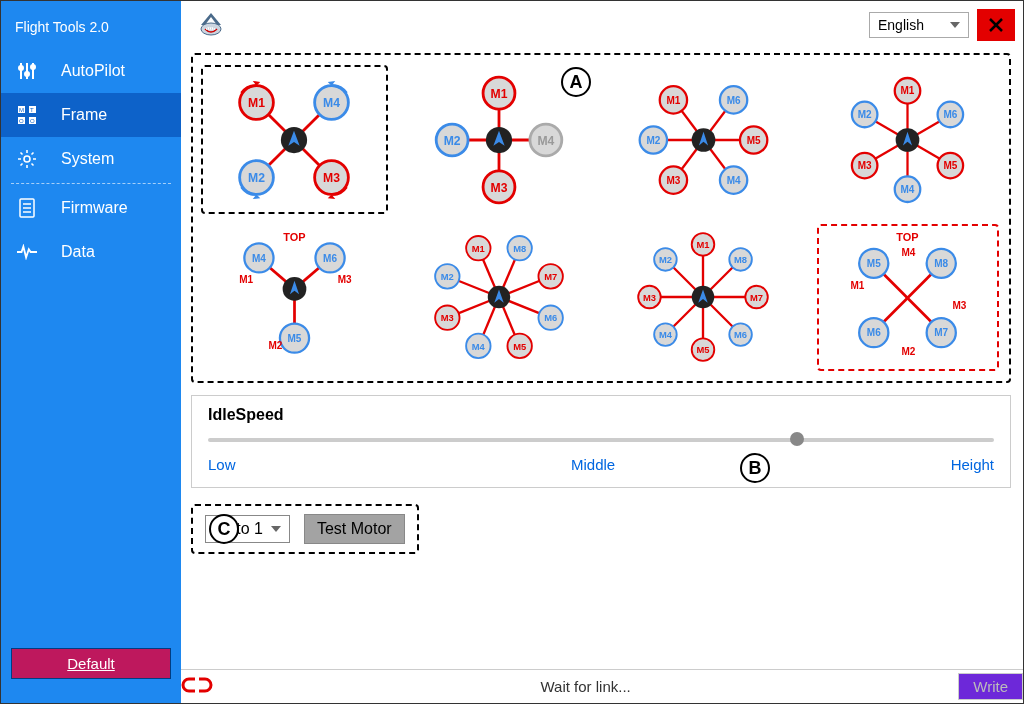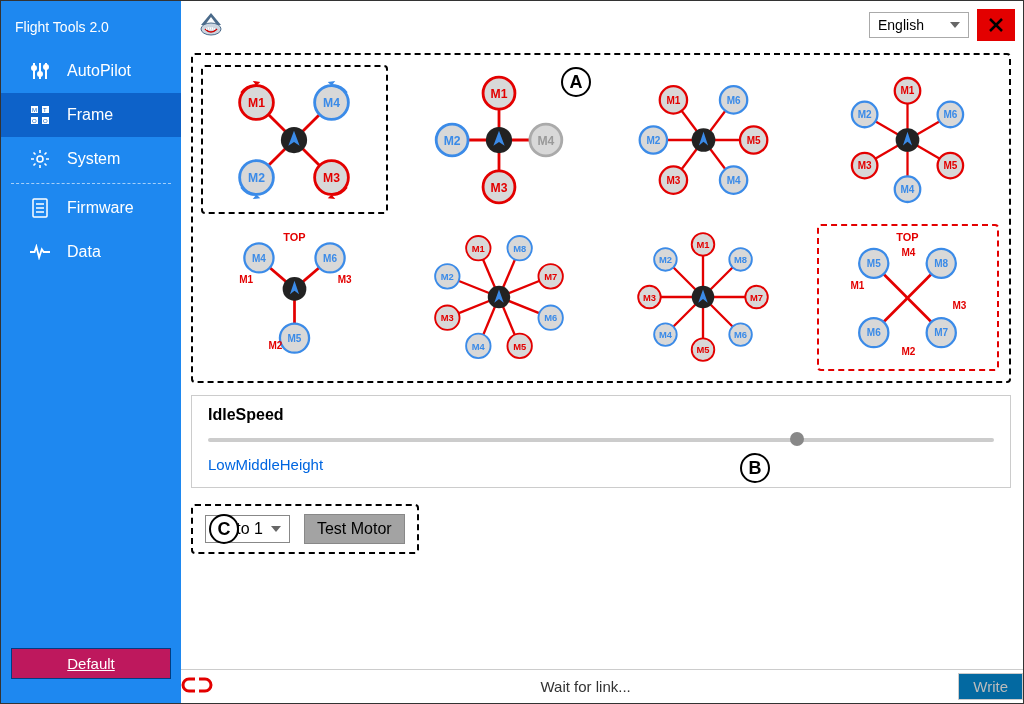--- a/index.html
+++ b/index.html
@@ -25,22 +25,22 @@
     position: relative;
   }
   .app-title {
     font-size: 14px;
     padding: 18px 14px 14px;
     font-weight: 500;
   }
   .nav-item {
     display: flex;
     align-items: center;
-    gap: 17px;
-    padding: 12px 29px;
+    gap: 24px;
+    padding: 12px 16px;
     font-size: 16px;
     cursor: pointer;
   }
   .nav-item.active { background: #0d62c9; }
   .nav-divider {
     border-top: 1px dashed rgba(255,255,255,0.6);
     margin: 2px 10px;
   }
   .nav-icon { width: 20px; height: 20px; display: flex; align-items: center; justify-content: center; }
   .default-btn {
@@ -150,21 +150,21 @@
     position: relative;
   }
   .idle-title { font-weight: 700; font-size: 16px; margin-bottom: 12px;}
   .slider { position: relative; height: 8px; margin: 4px 0 12px; }
   .slider-track { position:absolute; left:0; right:0; top:2px; height:4px; background:#ccc; border-radius:2px;}
   .slider-thumb {
     position:absolute; top:-4px; width:14px; height:14px;
     border-radius:50%; background:#888;
     left: 74%;
   }
-  .slider-labels { display:flex; justify-content:flex-start; color:#0066e0; font-size:15px;}
+  .slider-labels { display:flex; justify-content:space-between; color:#0066e0; font-size:15px;}
   .marker-b { position:absolute; right: 240px; bottom: 4px;}
   .motor-box {
     margin-top: 16px;
     border: 2px dashed #000;
     border-radius: 4px;
     display: inline-flex;
     align-items: center;
     gap: 14px;
     padding: 8px 12px;
     position: relative;
@@ -189,21 +189,21 @@
     height: 34px;
     border-top: 1px solid #ccc;
     display:flex; align-items:center;
     padding: 0 0;
     gap: 10px;
     background: #fff;
   }
   .link-icon { color:#e30000; }
   .status-text { flex:1; text-align:center; color:#333; font-size:15px;}
   .write-btn {
-    border:1px solid #ccc; background:#0369a1; color:#bbb;
+    border:1px solid #ccc; background:#6d28d9; color:#bbb;
     padding: 4px 14px; font-size:15px;
   }
   .caret { width:0;height:0;border-left:5px solid transparent;border-right:5px solid transparent;border-top:6px solid #666; display:inline-block;}
 </style>
 </head>
 <body>
 
 <div class="app">
   <div class="sidebar">
     <div class="app-title">Flight Tools 2.0</div>

